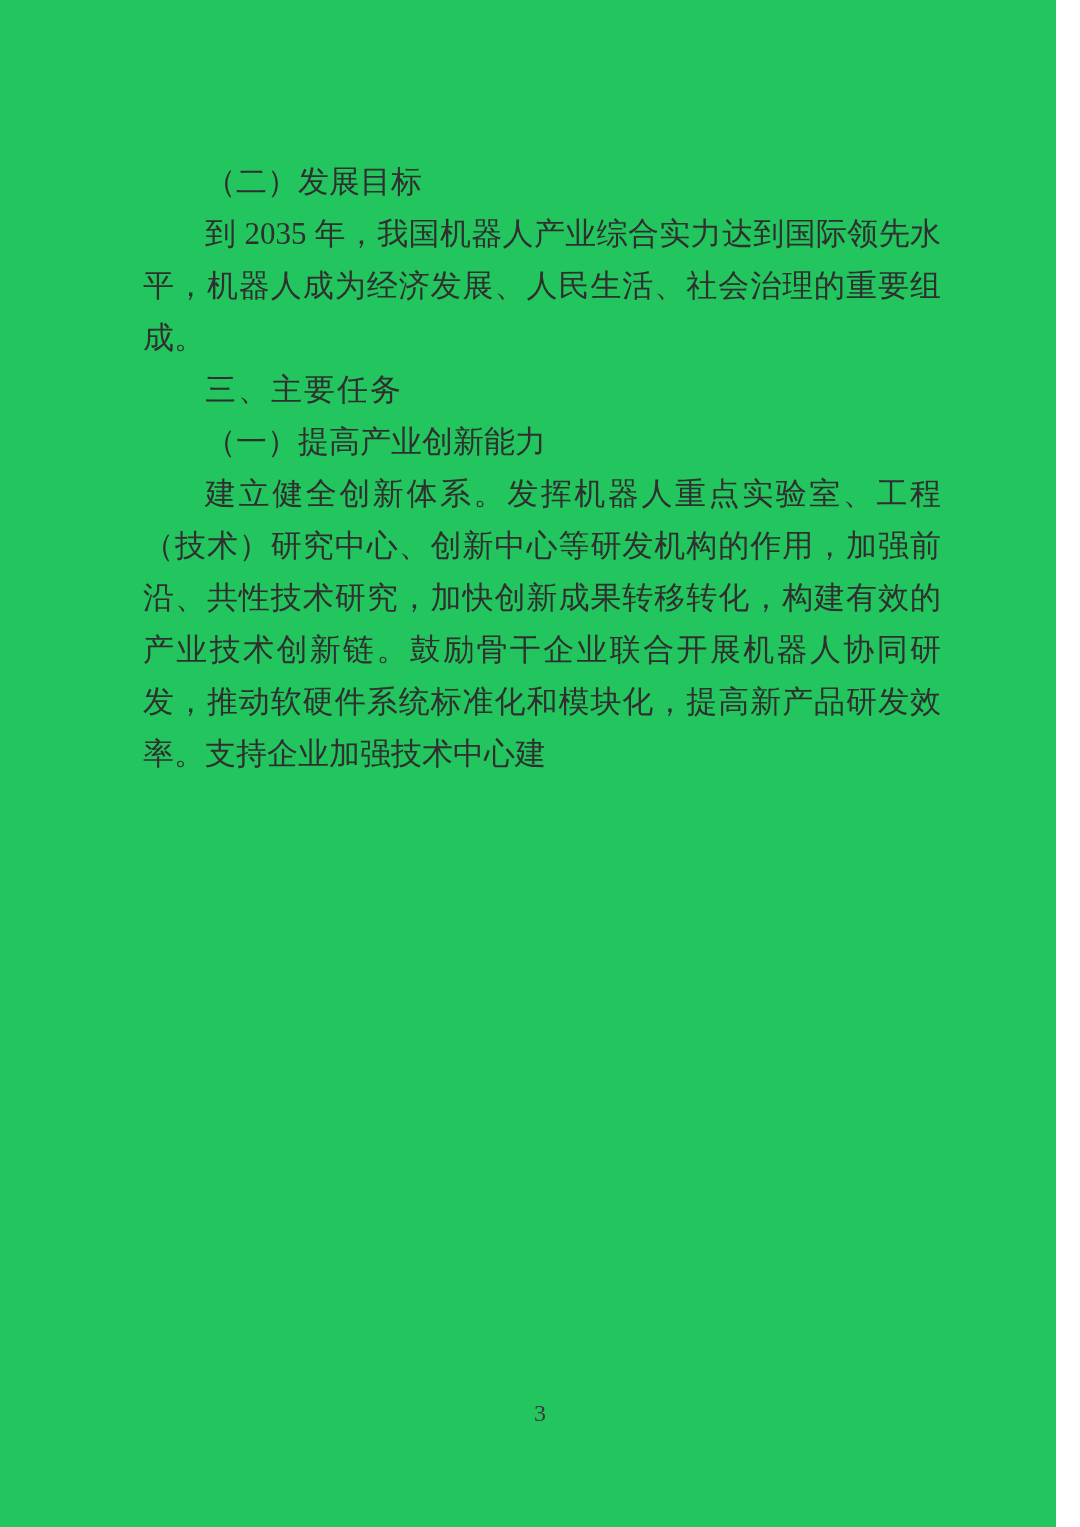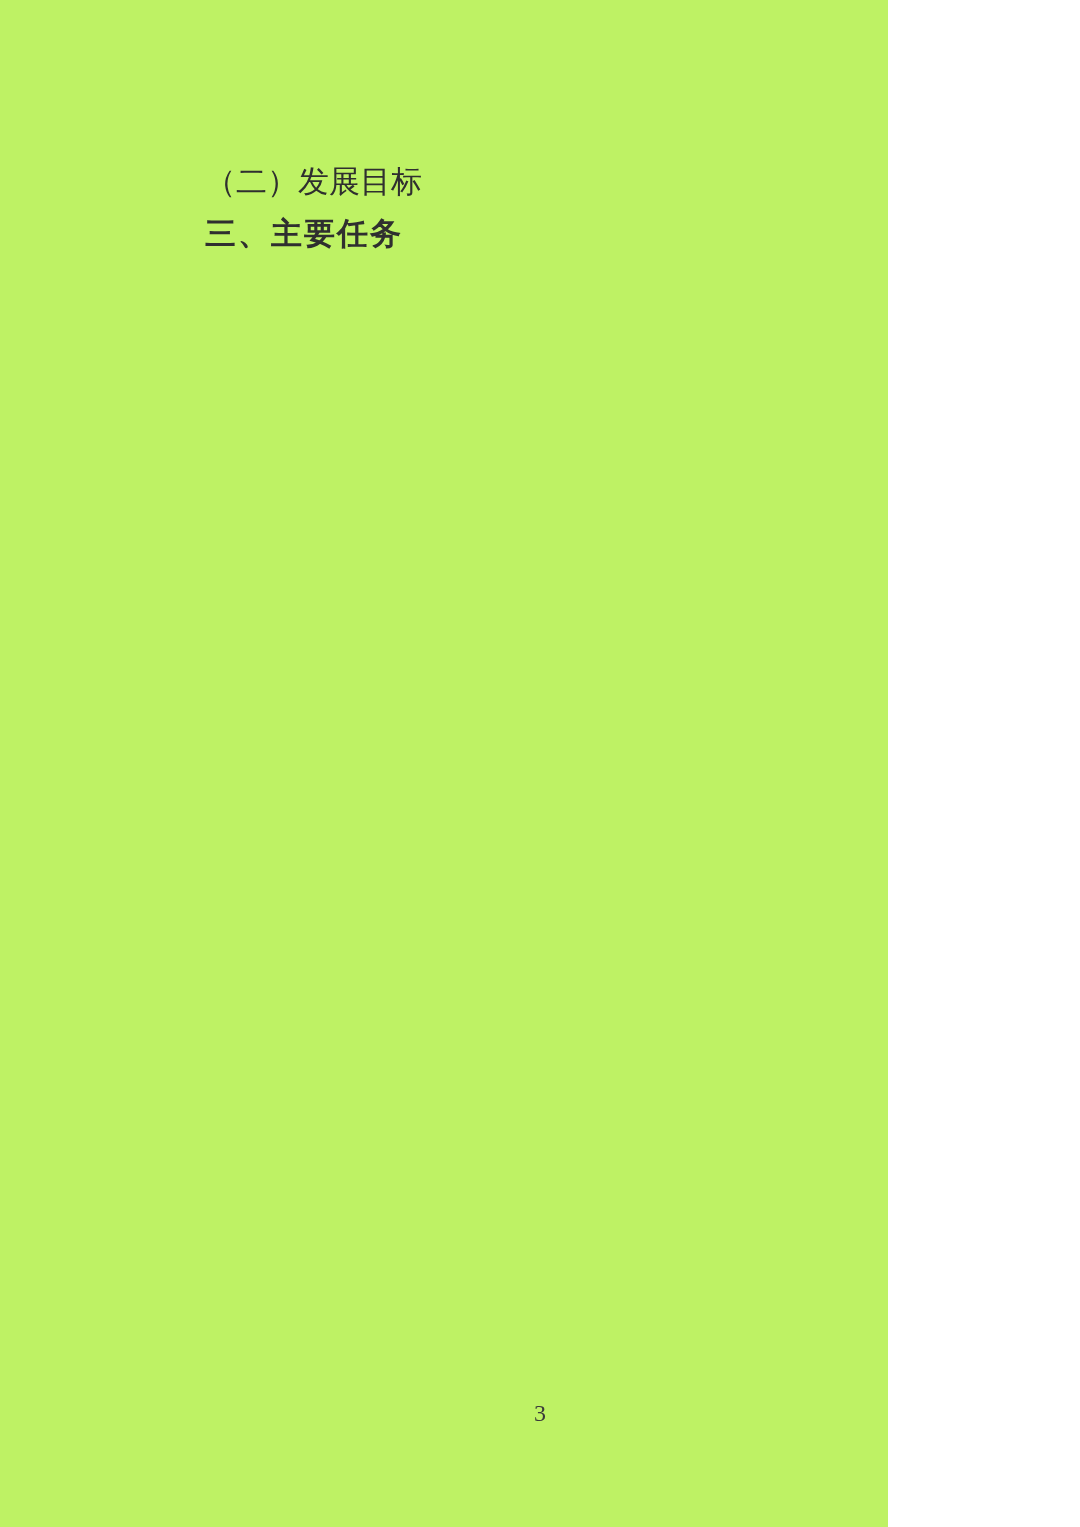--- a/index.html
+++ b/index.html
@@ -2,23 +2,23 @@
 <html><head>
 <meta charset="utf-8">
 <style>
   html, body {
     margin: 0;
     padding: 0;
     background: #ffffff;
   }
   .page {
     position: relative;
-    width: 888px;
+    width: 1056px;
     height: 1527px;
-    background: #bef264;
+    background: #22c55e;
     overflow: hidden;
     color: #2f2f2f;
   }
   .content {
     position: absolute;
     left: 143px;
     top: 156px;
     width: 798px;
     font-family: "Liberation Serif", "DejaVu Serif", serif;
     font-size: 31px;
@@ -29,21 +29,21 @@
   .content p {
     margin: 0;
     padding: 0;
     text-indent: 2em;
   }
   .para-subheading {
     font-weight: normal;
   }
   .para-heading {
     font-family: "Liberation Sans", "DejaVu Sans", sans-serif;
-    font-weight: 700;
+    font-weight: 400;
     letter-spacing: 2px;
   }
   .footer {
     position: absolute;
     left: 0;
     top: 1400px;
     width: 1080px;
     text-align: center;
   }
   .pagenum {
@@ -51,19 +51,22 @@
     font-size: 24px;
     color: #3a3a3a;
   }
 </style>
 </head>
 <body>
 
 <div class="page">
   <div class="content">
     <p class="para-subheading">（二）发展目标</p>
+    <p class="para-body">到 2035 年，我国机器人产业综合实力达到国际领先水平，机器人成为经济发展、人民生活、社会治理的重要组成。</p>
     <p class="para-heading">三、主要任务</p>
+    <p class="para-subheading">（一）提高产业创新能力</p>
+    <p class="para-body">建立健全创新体系。发挥机器人重点实验室、工程（技术）研究中心、创新中心等研发机构的作用，加强前沿、共性技术研究，加快创新成果转移转化，构建有效的产业技术创新链。鼓励骨干企业联合开展机器人协同研发，推动软硬件系统标准化和模块化，提高新产品研发效率。支持企业加强技术中心建</p>
   </div>
 
   <div class="footer">
     <span class="pagenum">3</span>
   </div>
 </div>
 
 </body></html>

